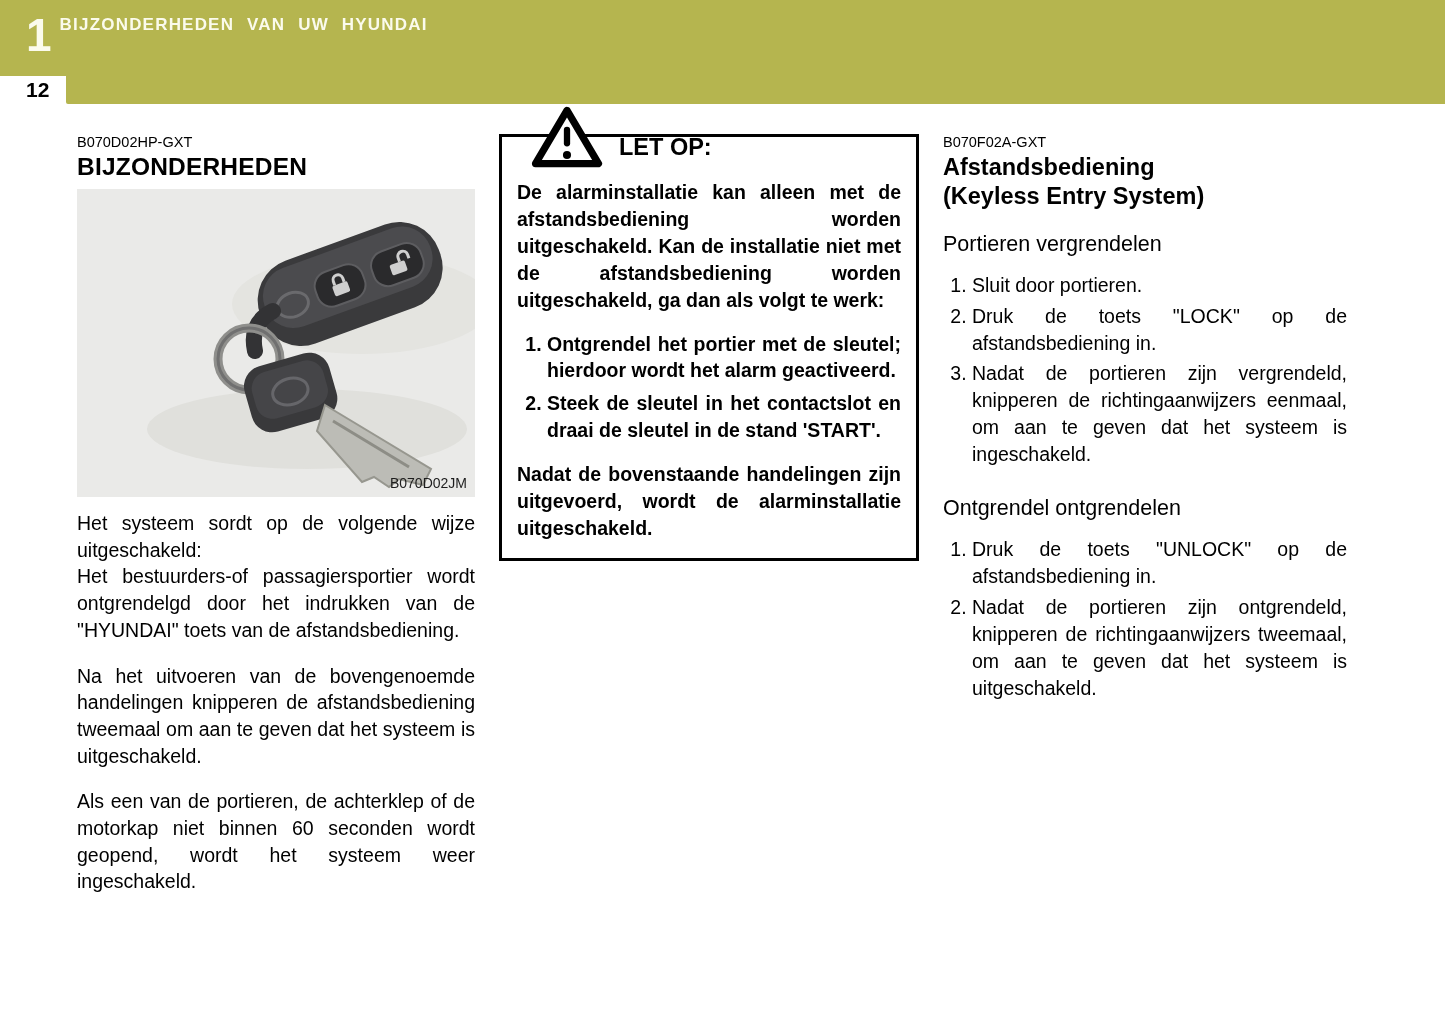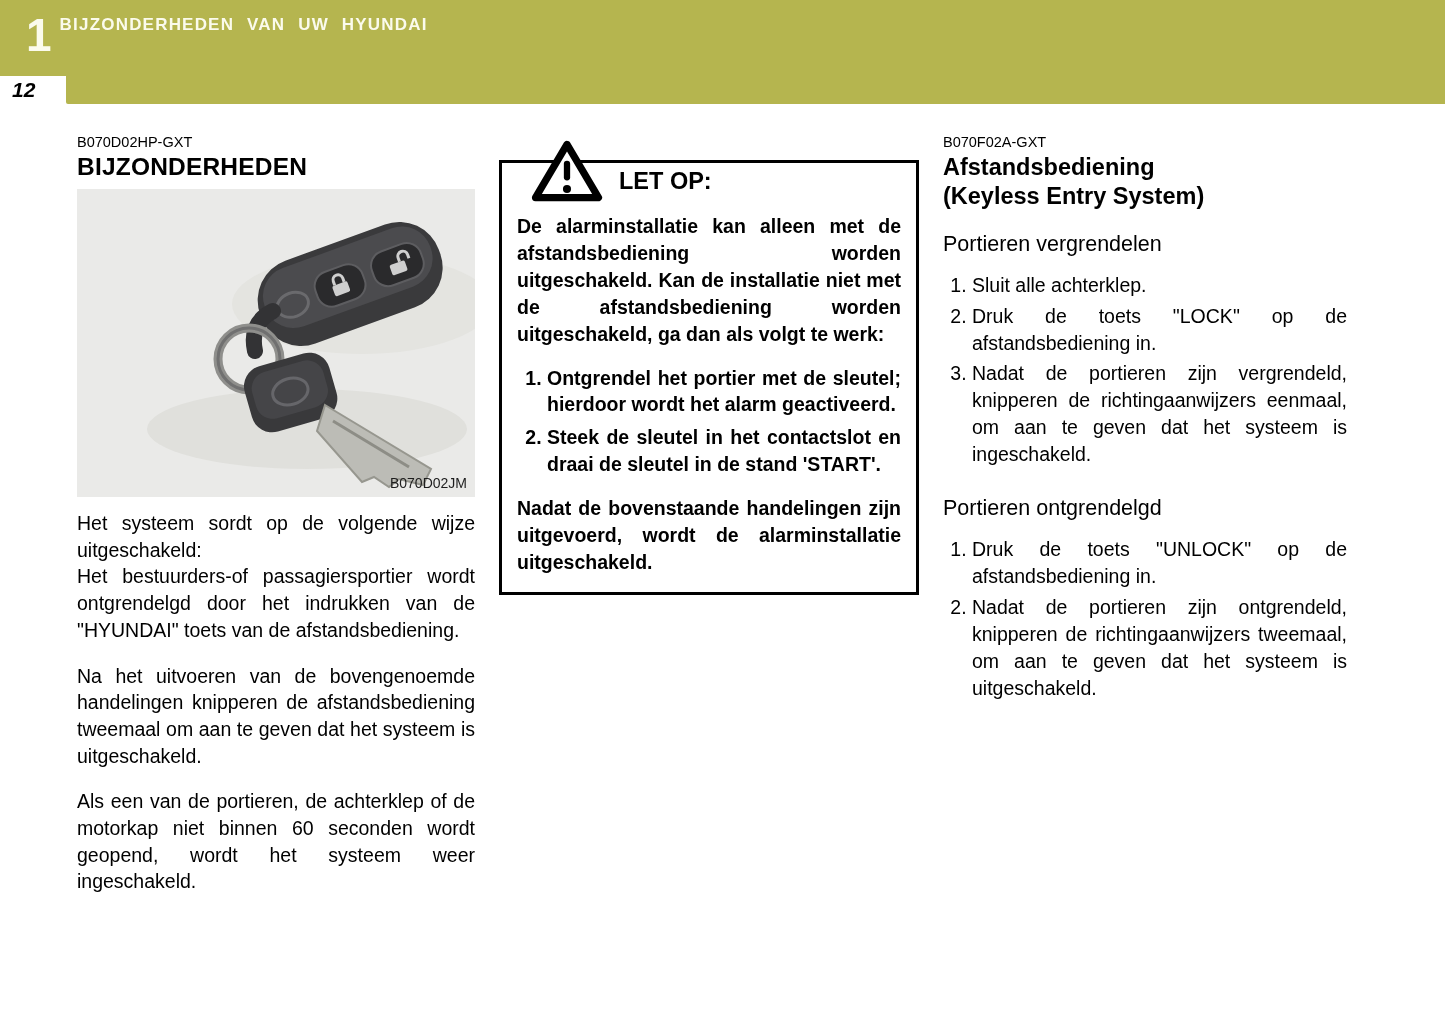--- a/index.html
+++ b/index.html
@@ -38,24 +38,23 @@
     letter-spacing:1.2px;
     word-spacing:7px;
     margin-top:-26px;
   }
   .tab-row { height:28px; display:flex; }
   .page-tab {
     width:66px;
     background:#fff;
     display:flex;
     align-items:center;
-    padding-left:12px;
+    padding-left:26px;
     font-size:21px;
     font-weight:bold;
-    font-style:italic;
   }
   .tab-bar { flex:1; background:var(--accent, #b5b54f); border-bottom-left-radius:2px; }
 
   
   .content {
     display:flex;
     padding:30px 68px 0 77px;
     gap:24px;
   }
   .col-left  { width:398px; flex:none; }
@@ -88,22 +87,21 @@
     font-size:19.5px;
     line-height:1.37;
     text-align:justify;
     white-space:pre-line;
     margin-bottom:19px;
   }
 
   
   .warning-box {
     border:3px solid #000;
-    margin-top:26px;
-    padding:8px 15px 14px 15px;
+    padding:0 15px 14px 15px;
   }
   .warning-header {
     display:flex;
     align-items:flex-end;
     gap:16px;
     margin-top:-32px;
     margin-bottom:10px;
     padding-left:14px;
   }
   .warn-icon svg { display:block; }
@@ -234,26 +232,26 @@
 
     <section class="col-right">
       <div class="code">B070F02A-GXT</div>
       <h1 class="rc-title">
         <span>Afstandsbediening</span><br>
         <span>(Keyless Entry System)</span>
       </h1>
 
       <h2 class="rc-sub">Portieren vergrendelen</h2>
       <ol class="rc-list">
-        <li>Sluit alle achterklep.</li>
+        <li>Sluit door portieren.</li>
         <li>Druk de toets "LOCK" op de afstandsbediening in.</li>
         <li>Nadat de portieren zijn vergrendeld, knipperen de richtingaanwijzers eenmaal, om aan te geven dat het systeem is ingeschakeld.</li>
       </ol>
 
-      <h2 class="rc-sub">Portieren ontgrendelgd</h2>
+      <h2 class="rc-sub">Ontgrendel ontgrendelen</h2>
       <ol class="rc-list">
         <li>Druk de toets "UNLOCK" op de afstandsbediening in.</li>
         <li>Nadat de portieren zijn ontgrendeld, knipperen de richtingaanwijzers tweemaal, om aan te geven dat het systeem is uitgeschakeld.</li>
       </ol>
     </section>
 
   </main>
 </div>
 
 </body></html>

